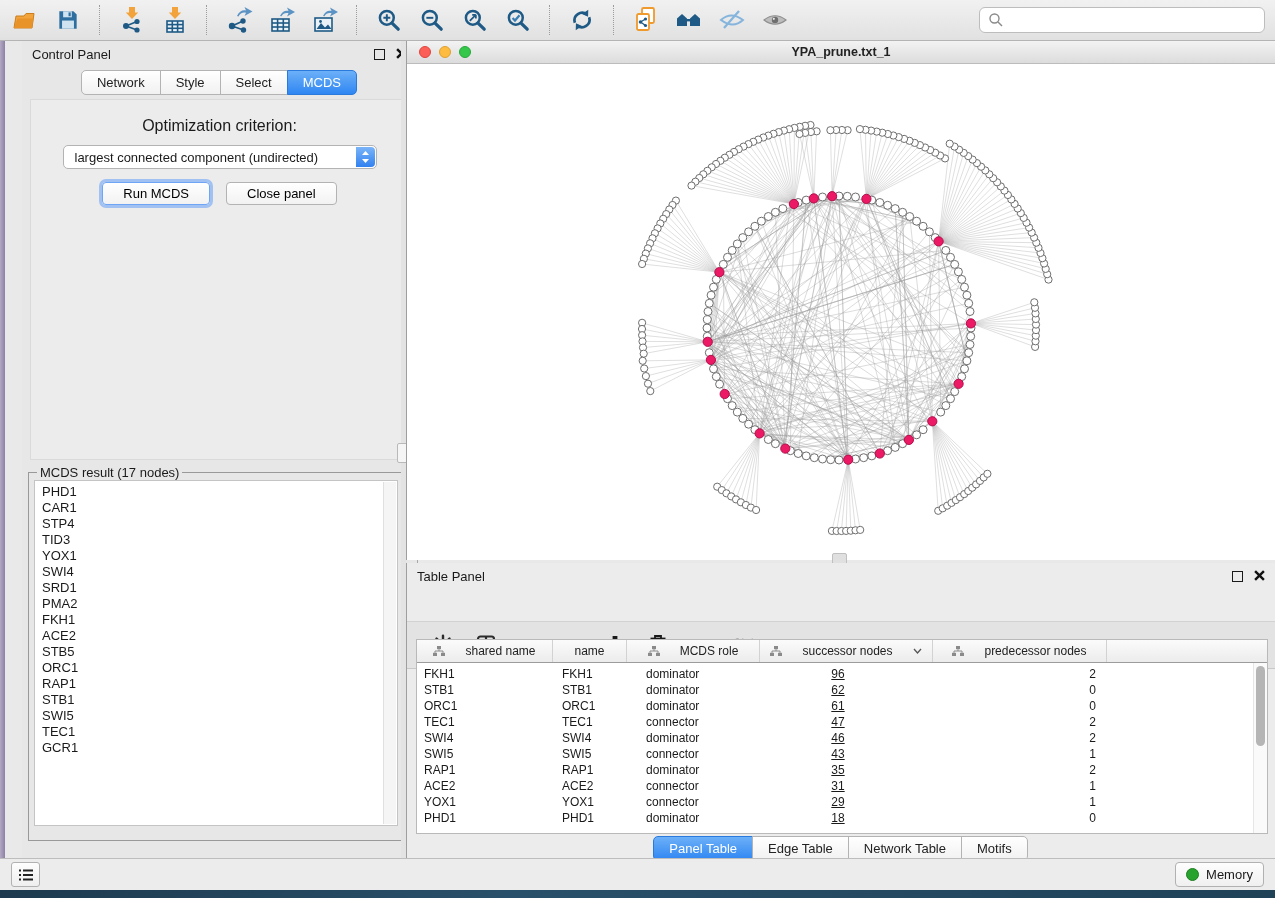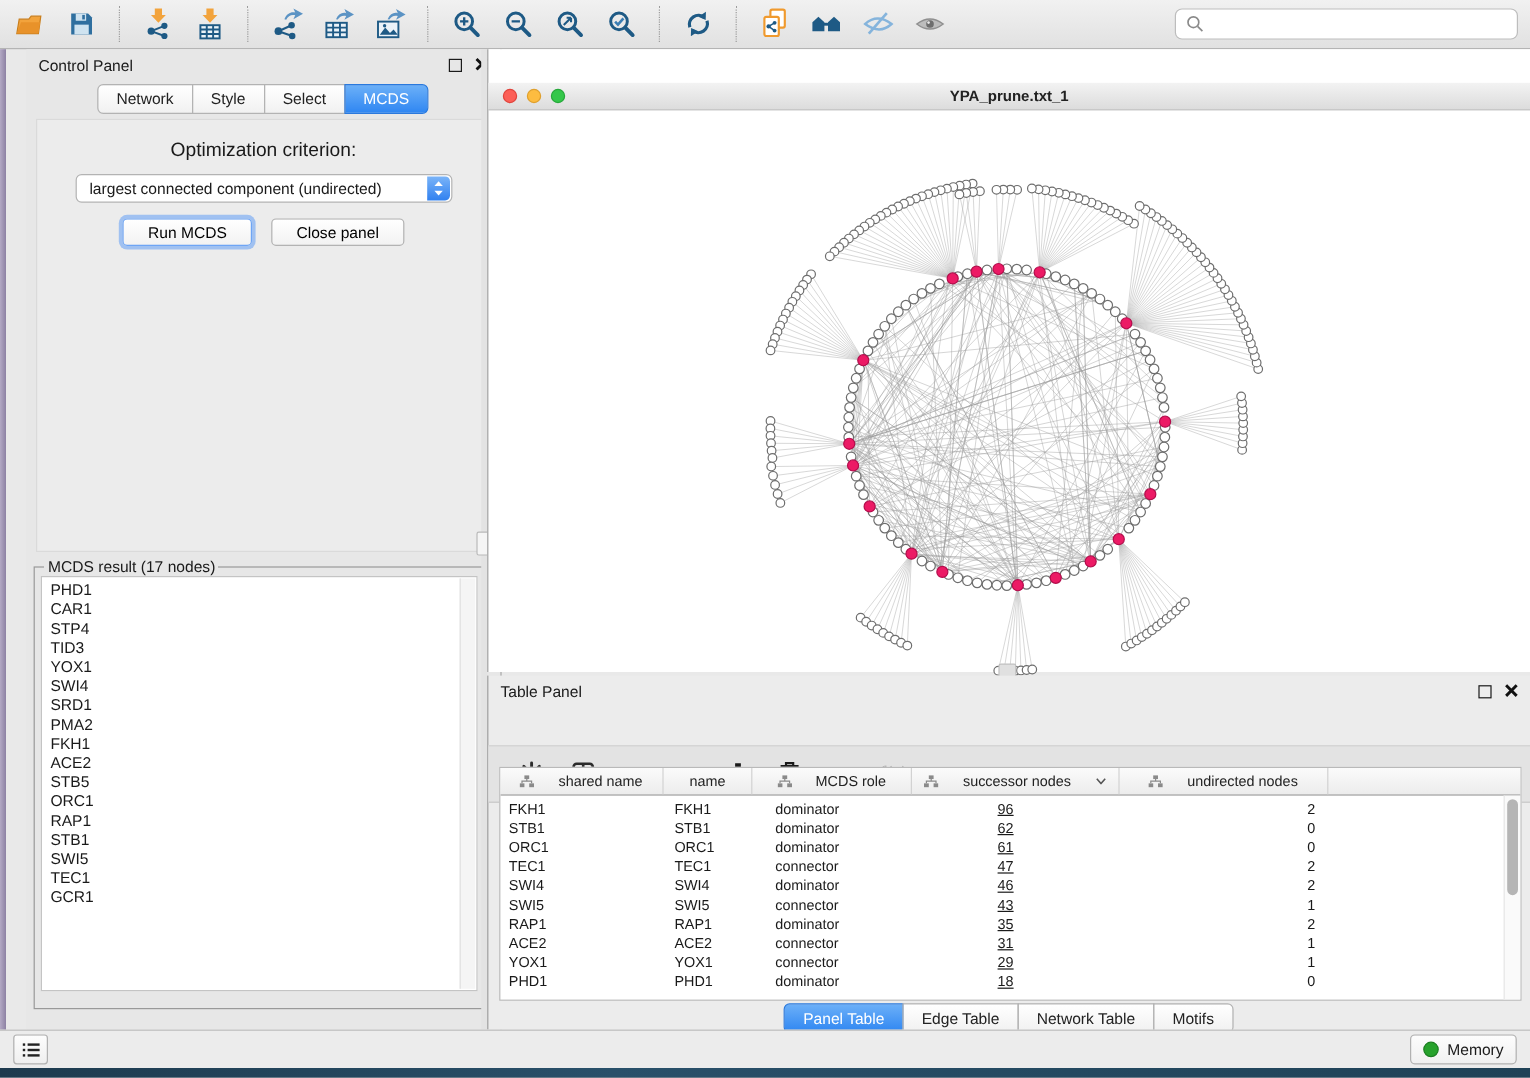--- a/index.html
+++ b/index.html
@@ -57,21 +57,21 @@
   
   #v-splitter{position:absolute;left:401px;top:41px;width:5px;height:817px;background:#e3e3e3;}
   #v-splitter-handle{position:absolute;left:397px;top:443px;width:12px;height:18px;background:#f5f5f5;
                      border:1px solid #b9b9b9;border-radius:2px;}
   #h-splitter-handle{position:absolute;left:832px;top:553px;width:13px;height:10px;background:#e0e0e0;
                      border:1px solid #c0c0c0;border-radius:2px;}
   
   #network-window{position:absolute;left:406px;top:41px;width:869px;height:519px;background:#fff;
                   border-left:1px solid #9e9e9e;box-sizing:border-box;}
   #net-titlebar{height:22px;background:linear-gradient(#f3f3f3,#dcdcdc);border-bottom:1px solid #bcbcbc;
-                display:flex;align-items:center;position:relative;margin-top:28px;}
+                display:flex;align-items:center;position:relative;}
   .traffic{display:flex;gap:8px;margin-left:12px;z-index:2;}
   .light{width:12px;height:12px;border-radius:50%;box-sizing:border-box;}
   .light.red{background:#fc5f57;border:1px solid #e0443c;}
   .light.yellow{background:#fdbc40;border:1px solid #dfa02e;}
   .light.green{background:#34c74a;border:1px solid #27a83b;}
   #net-title{position:absolute;left:0;right:0;text-align:center;font-size:12.5px;font-weight:600;color:#222;}
   #net-svg{display:block;}
   
   #table-panel{position:absolute;left:406px;top:563px;width:869px;height:295px;background:#ececec;
                border-left:1px solid #9e9e9e;box-sizing:border-box;}
@@ -1159,21 +1159,21 @@
             <span class="hicon">
               <svg width="12" height="11" viewBox="0 0 12 11">
                 <g fill="#8a8a8a">
                   <rect x="4" y="0" width="4" height="3.2"></rect>
                   <rect x="0" y="6.8" width="4" height="3.2"></rect>
                   <rect x="8" y="6.8" width="4" height="3.2"></rect>
                 </g>
                 <path d="M6 3.2 V5 M2 6.8 V5 H10 V6.8" stroke="#8a8a8a" fill="none" stroke-width="1"></path>
               </svg>
             </span>
-            <span>undirected nodes</span>
+            <span>predecessor nodes</span>
           </div>
         </div>
       <div id="tbl-body">
           <div class="tr">
             <div class="td c0">FKH1</div>
             <div class="td c1">FKH1</div>
             <div class="td c2">dominator</div>
             <div class="td c3">96</div>
             <div class="td c4">2</div>
           </div>

